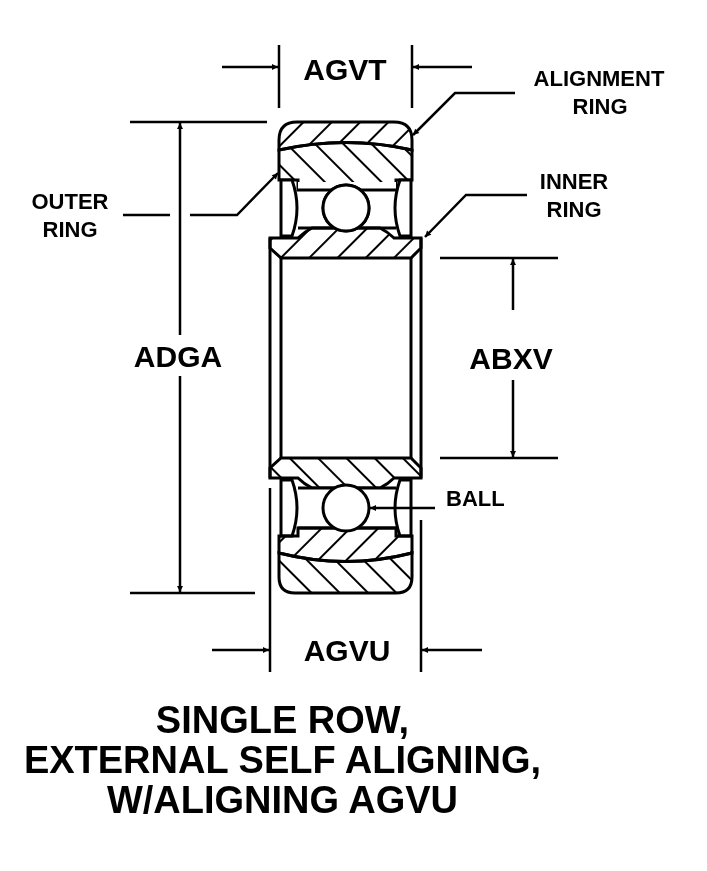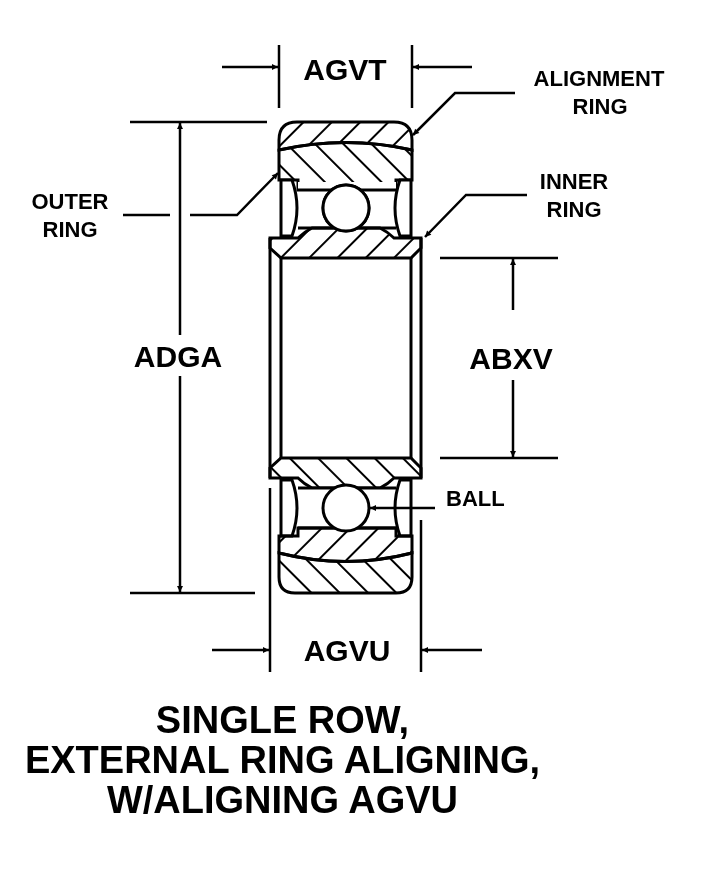--- a/index.html
+++ b/index.html
@@ -124,15 +124,15 @@
   </g>
 
   <g>
     <line x1="435" y1="508" x2="370" y2="508" class="thin" marker-end="url(#arr)"></line>
     <text class="lbl" x="446" y="506" font-size="22">BALL</text>
   </g>
 </svg>
 
 <div class="title">
   <div>SINGLE ROW,</div>
-  <div>EXTERNAL RING ALIGNING,</div>
+  <div>EXTERNAL SELF ALIGNING,</div>
   <div>W/ALIGNING AGVU</div>
 </div>
 
 </body></html>

